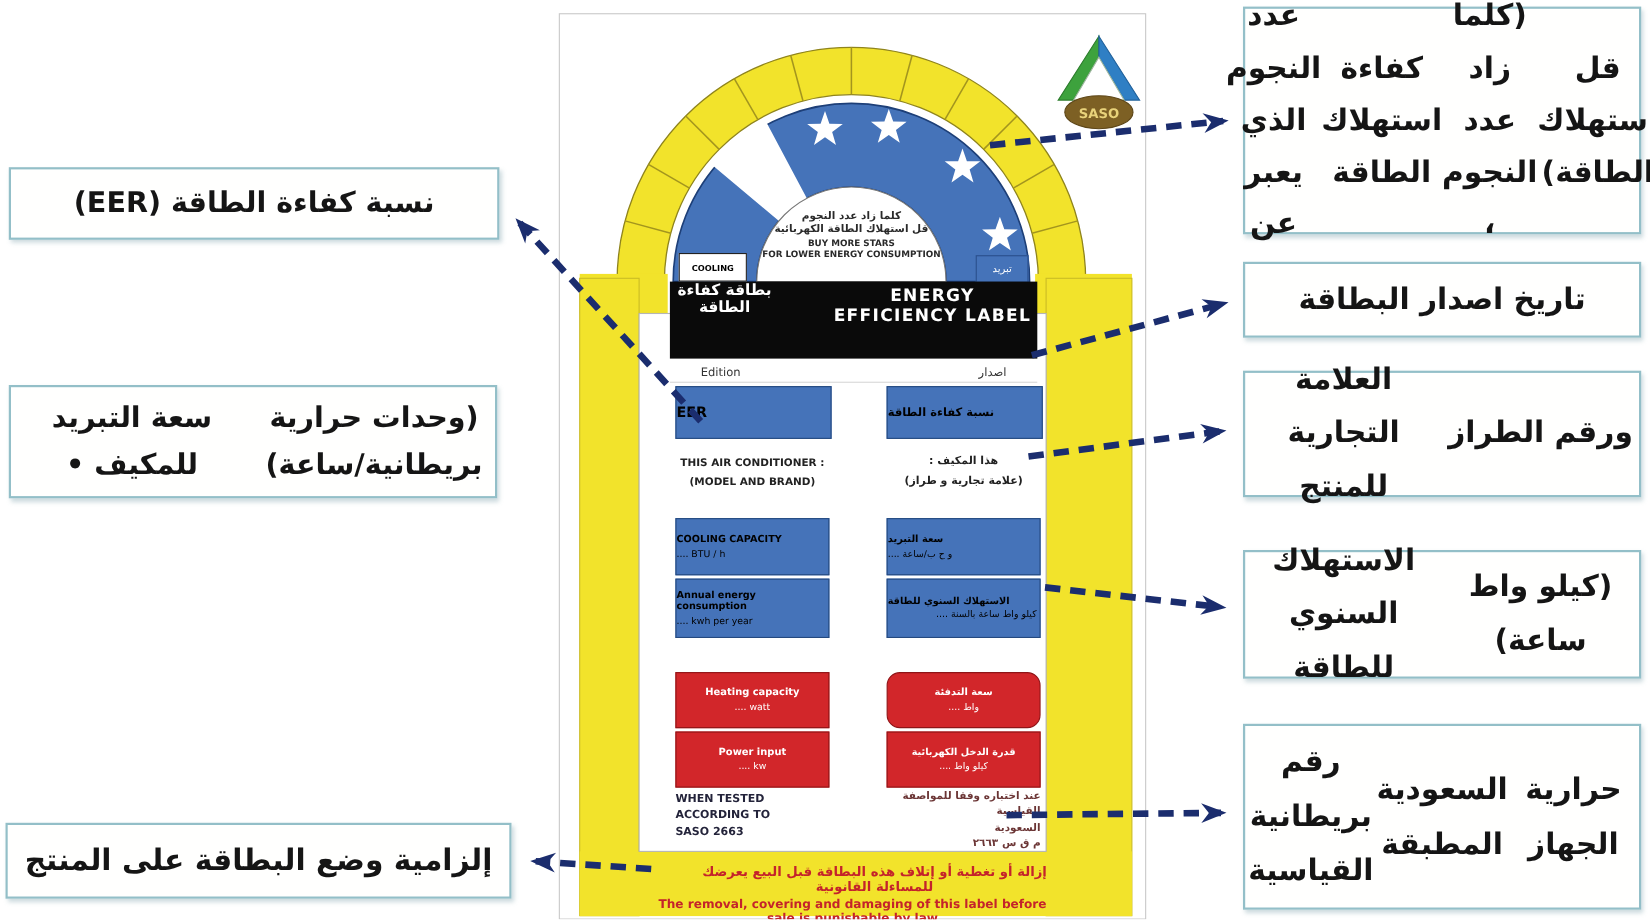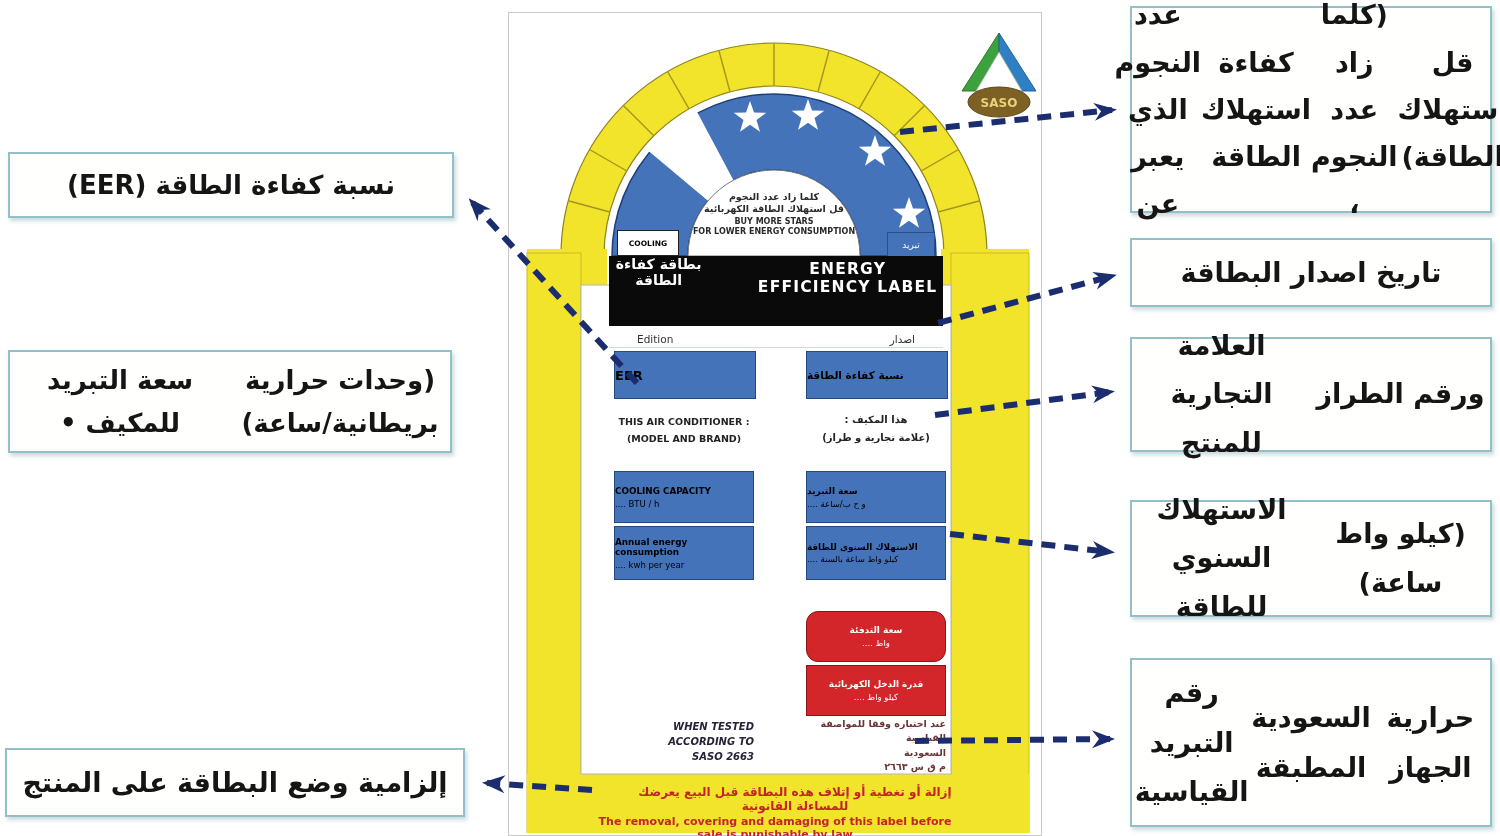--- a/index.html
+++ b/index.html
@@ -17,21 +17,21 @@
   .label .abs{position:absolute;}
   .bluebox{background:#4573b9;border:1px solid #24497f;color:#000000;display:flex;
            flex-direction:column;justify-content:center;text-align:left;}
   .redbox{background:#d2262a;border:1px solid #8f1417;color:#fff;display:flex;
           flex-direction:column;justify-content:center;text-align:center;}
   .cellcol{display:flex;flex-direction:column;gap:3px;}
   .gaugeTxt{text-align:center;color:#2a2a2a;line-height:1.25;}
   .banner{background:#0a0a0a;color:#fff;display:flex;
           justify-content:center;text-align:center;gap:44px;}
   .warn{color:#c4232b;text-align:center;font-weight:700;}
-  .footerL{color:#23233a;font-weight:700;text-align:right;line-height:1.5;font-style:italic;}
+  .footerL{color:#23233a;font-weight:700;text-align:left;line-height:1.5;}
   .footerR{color:#6b3535;font-weight:700;text-align:right;line-height:1.5;}
   svg text{font-family:"DejaVu Sans",sans-serif;}
   .overlay{position:absolute;left:0;top:0;z-index:5;pointer-events:none;}
   .logo{position:absolute;left:954px;top:28px;z-index:6;}
 </style>
 </head>
 <body>
 
 <div class="canvas">
 
@@ -138,24 +138,34 @@
         <div style="font-size:8.5px;margin-top:3px;">.... kwh per year</div>
       </div>
     </div>
     <div class="abs cellcol" dir="rtl" style="left:297px;top:458px;width:140px;">
       <div class="bluebox" style="height:50px;">
         <div style="font-size:9px;font-weight:700;">سعة التبريد</div>
         <div style="font-size:8.5px;margin-top:3px;">و ح ب/ساعة ....</div>
       </div>
       <div class="bluebox" style="height:52px;">
         <div style="font-size:8.8px;font-weight:700;">الاستهلاك السنوي للطاقة</div>
-        <div style="font-size:8.5px;margin-top:2px;">كيلو واط ساعة بالسنة ....</div>
-      </div>
-    </div>
-
+        <div style="font-size:8.5px;margin-top:2px;padding-left:44px;">كيلو واط ساعة بالسنة ....</div>
+      </div>
+    </div>
+
+    <div class="abs cellcol" style="left:105px;top:598px;width:140px;">
+      <div class="redbox" style="height:49px;">
+        <div style="font-size:9px;font-weight:700;">Heating capacity</div>
+        <div style="font-size:8.5px;margin-top:3px;">.... watt</div>
+      </div>
+      <div class="redbox" style="height:49px;">
+        <div style="font-size:9px;font-weight:700;">Power input</div>
+        <div style="font-size:8.5px;margin-top:3px;">.... kw</div>
+      </div>
+    </div>
     <div class="abs cellcol" dir="rtl" style="left:297px;top:598px;width:140px;">
       <div class="redbox" style="height:49px;border-radius:12px;">
         <div style="font-size:9px;font-weight:700;">سعة التدفئة</div>
         <div style="font-size:8.5px;margin-top:3px;">واط ....</div>
       </div>
       <div class="redbox" style="height:49px;">
         <div style="font-size:8.8px;font-weight:700;">قدرة الدخل الكهربائية</div>
         <div style="font-size:8.5px;margin-top:3px;">كيلو واط ....</div>
       </div>
     </div>
@@ -209,21 +219,21 @@
   </div>
   <div class="co" style="left:1130px;top:337px;width:358px;height:111px;font-size:27px;line-height:1.8;">
     <div dir="rtl">العلامة التجارية للمنتج</div>
     <div dir="rtl">ورقم الطراز</div>
   </div>
   <div class="co" style="left:1130px;top:500px;width:358px;height:113px;font-size:27px;line-height:1.8;">
     <div dir="rtl">الاستهلاك السنوي للطاقة</div>
     <div dir="rtl">(كيلو واط ساعة)</div>
   </div>
   <div class="co" style="left:1130px;top:658px;width:358px;height:165px;font-size:27px;line-height:1.85;">
-    <div dir="rtl">رقم التبريد القياسية</div>
+    <div dir="rtl">رقم بريطانية القياسية</div>
     <div dir="rtl">السعودية المطبقة</div>
     <div dir="rtl">حرارية الجهاز</div>
   </div>
 
   <svg class="overlay" width="1500" height="836" viewBox="0 0 1500 836">
     <defs>
       <marker id="arw" markerUnits="userSpaceOnUse" markerWidth="28" markerHeight="24" refX="20" refY="11" orient="auto">
         <path d="M2,2 L25,11 L2,20 L9,11 Z" fill="#1B2D6E"></path>
       </marker>
     </defs>

